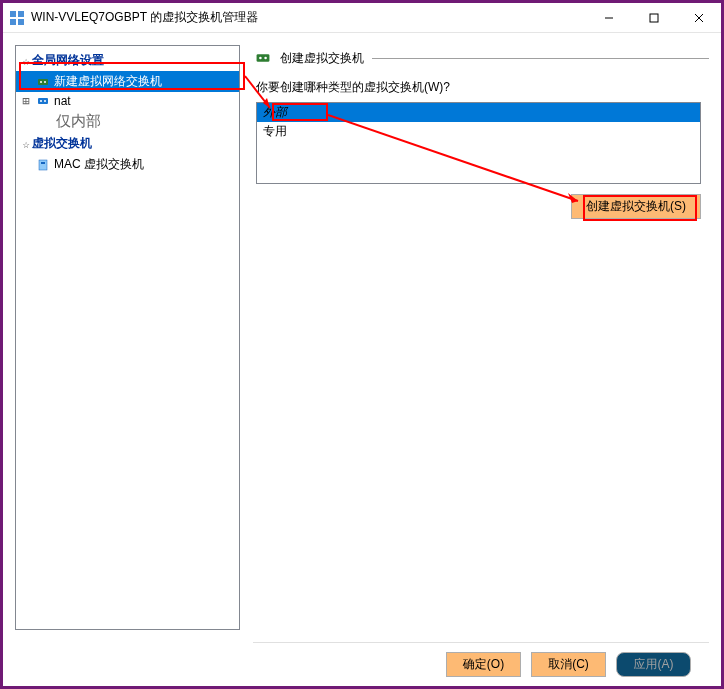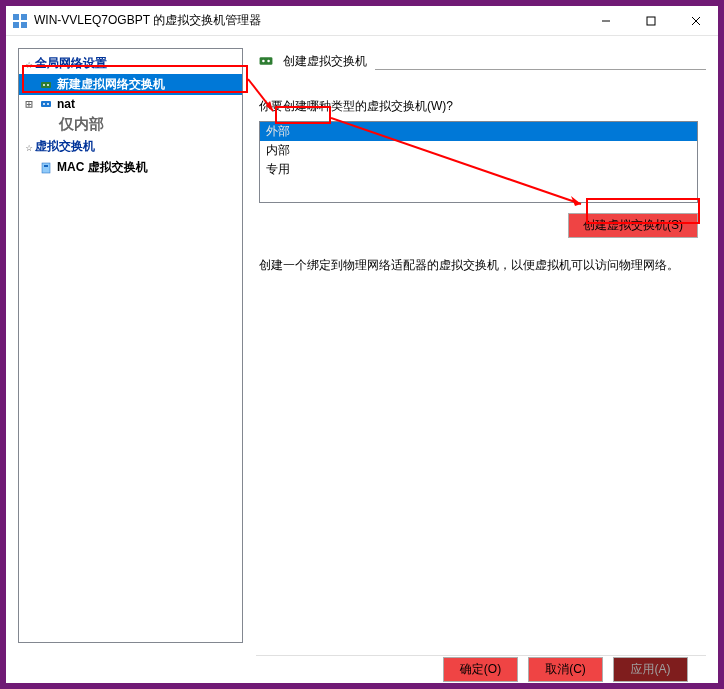--- a/index.html
+++ b/index.html
@@ -1,44 +1,44 @@
 <!DOCTYPE html>
 <html><head>
   <meta charset="utf-8">
   <style>
     * { box-sizing: border-box; margin: 0; padding: 0; }
     body { font-family: "Microsoft YaHei", "Segoe UI", Tahoma, sans-serif; font-size: 12px; background: #fff; }
-    .window { width: 724px; height: 689px; border: 6px solid #701a75; background: #fff; display: flex; flex-direction: column; position: relative; }
+    .window { width: 724px; height: 689px; border: 3px solid #701a75; background: #fff; display: flex; flex-direction: column; position: relative; }
     .titlebar { height: 30px; display: flex; align-items: center; padding-left: 6px; background: #fff; border-bottom: 1px solid #e5e5e5; }
     .title-icon { width: 16px; height: 16px; margin-right: 6px; }
     .title-text { flex: 1; font-size: 12px; color: #000; }
     .win-controls { display: flex; height: 100%; }
     .win-btn { width: 45px; height: 29px; display: flex; align-items: center; justify-content: center; background: #fff; cursor: pointer; }
     .content { flex: 1; display: flex; padding: 12px; gap: 8px; overflow: hidden; }
     .left-pane { width: 225px; border: 1px solid #828790; background: #fff; overflow: auto; padding: 4px 0; position: relative; }
     .tree-header { display: flex; align-items: center; padding: 2px 4px; font-weight: bold; color: #003399; font-size: 12px; cursor: pointer; }
     .tree-toggle { width: 12px; text-align: center; color: #666; font-family: monospace; font-size: 12px; }
-    .tree-item { display: flex; align-items: center; padding: 2px 4px 2px 20px; cursor: pointer; font-size: 12px; gap: 4px; font-weight: bold; }
+    .tree-item { display: flex; align-items: center; padding: 2px 4px 2px 20px; cursor: pointer; font-size: 12px; gap: 4px; }
     .tree-item.selected { background: #0078d7; color: #fff; }
     .tree-item.sub { padding-left: 40px; color: #666; font-size: 15px; }
     .tree-icon { width: 14px; height: 14px; flex-shrink: 0; }
     .right-pane { flex: 1; display: flex; flex-direction: column; }
-    .panel-header { display: flex; align-items: flex-end; gap: 8px; padding: 4px 0 8px 6px; }
+    .panel-header { display: flex; align-items: center; gap: 8px; padding: 4px 0 8px 6px; }
     .panel-title { font-size: 12px; color: #000; }
     .header-line { flex: 1; height: 1px; background: #a0a0a0; }
     .panel-body { padding: 0 8px; }
-    .prompt { margin: 20px 0 6px 0; }
+    .prompt { margin: 4px 0 6px 0; }
     .list-box { border: 1px solid #828790; height: 82px; background: #fff; overflow: auto; }
     .list-item { padding: 1px 6px; cursor: pointer; font-size: 12px; }
-    .list-item.selected { background: #0078d7; color: #e5e5e5; }
+    .list-item.selected { background: #0078d7; color: #000000; font-style: italic; }
     .create-row { display: flex; justify-content: flex-end; margin-top: 10px; }
-    .btn { padding: 3px 14px; font-size: 12px; background: #ef4444; border: 1px solid #adadad; cursor: pointer; min-width: 75px; }
-    .btn:disabled { color: #a0a0a0; background: #7f1d1d; border-color: #adadad; cursor: default; }
+    .btn { padding: 3px 14px; font-size: 12px; background: #fdba74; border: 1px solid #adadad; cursor: pointer; min-width: 75px; }
+    .btn:disabled { color: #a0a0a0; background: #0c4a6e; border-color: #adadad; cursor: default; border-radius: 8px; }
     .desc { margin-top: 18px; line-height: 1.5; }
-    .footer { height: 28px; border-top: 1px solid #e0e0e0; display: flex; justify-content: flex-end; align-items: center; gap: 10px; padding: 0 18px; margin: 0 12px 0 250px; }
+    .footer { height: 44px; border-top: 1px solid #e0e0e0; display: flex; justify-content: flex-end; align-items: center; gap: 10px; padding: 0 18px; margin: 0 12px 0 250px; }
     .red-box-1 { position: absolute; border: 2px solid #ff0000; left: 16px; top: 59px; width: 226px; height: 28px; pointer-events: none; z-index: 10; }
     .red-box-2 { position: absolute; border: 2px solid #ff0000; left: 269px; top: 100px; width: 56px; height: 18px; pointer-events: none; z-index: 10; }
     .red-box-3 { position: absolute; border: 2px solid #ff0000; left: 580px; top: 192px; width: 114px; height: 26px; pointer-events: none; z-index: 10; }
     svg.arrow { position: absolute; pointer-events: none; z-index: 9; }
   </style>
 </head>
 <body>
 
 <div class="window">
   <div class="titlebar">
@@ -117,27 +117,25 @@
               <circle cx="5" cy="7" r="1" fill="#fff"></circle>
               <circle cx="9" cy="7" r="1" fill="#fff"></circle>
             </svg></span>
         <span class="panel-title">创建虚拟交换机</span>
         <div class="header-line"></div>
       </div>
       <div class="panel-body">
         <div class="prompt">你要创建哪种类型的虚拟交换机(W)?</div>
         <div class="list-box">
           <div class="list-item selected">外部</div>
-          <div class="list-item">内部</div>
           <div class="list-item">专用</div>
         </div>
         <div class="create-row">
           <button class="btn">创建虚拟交换机(S)</button>
         </div>
-        <div class="desc">创建一个绑定到物理网络适配器的虚拟交换机，以便虚拟机可以访问物理网络。</div>
       </div>
     </div>
   </div>
 
   <div class="footer">
     <button class="btn">确定(O)</button>
     <button class="btn">取消(C)</button>
     <button class="btn" disabled="">应用(A)</button>
   </div>
 

